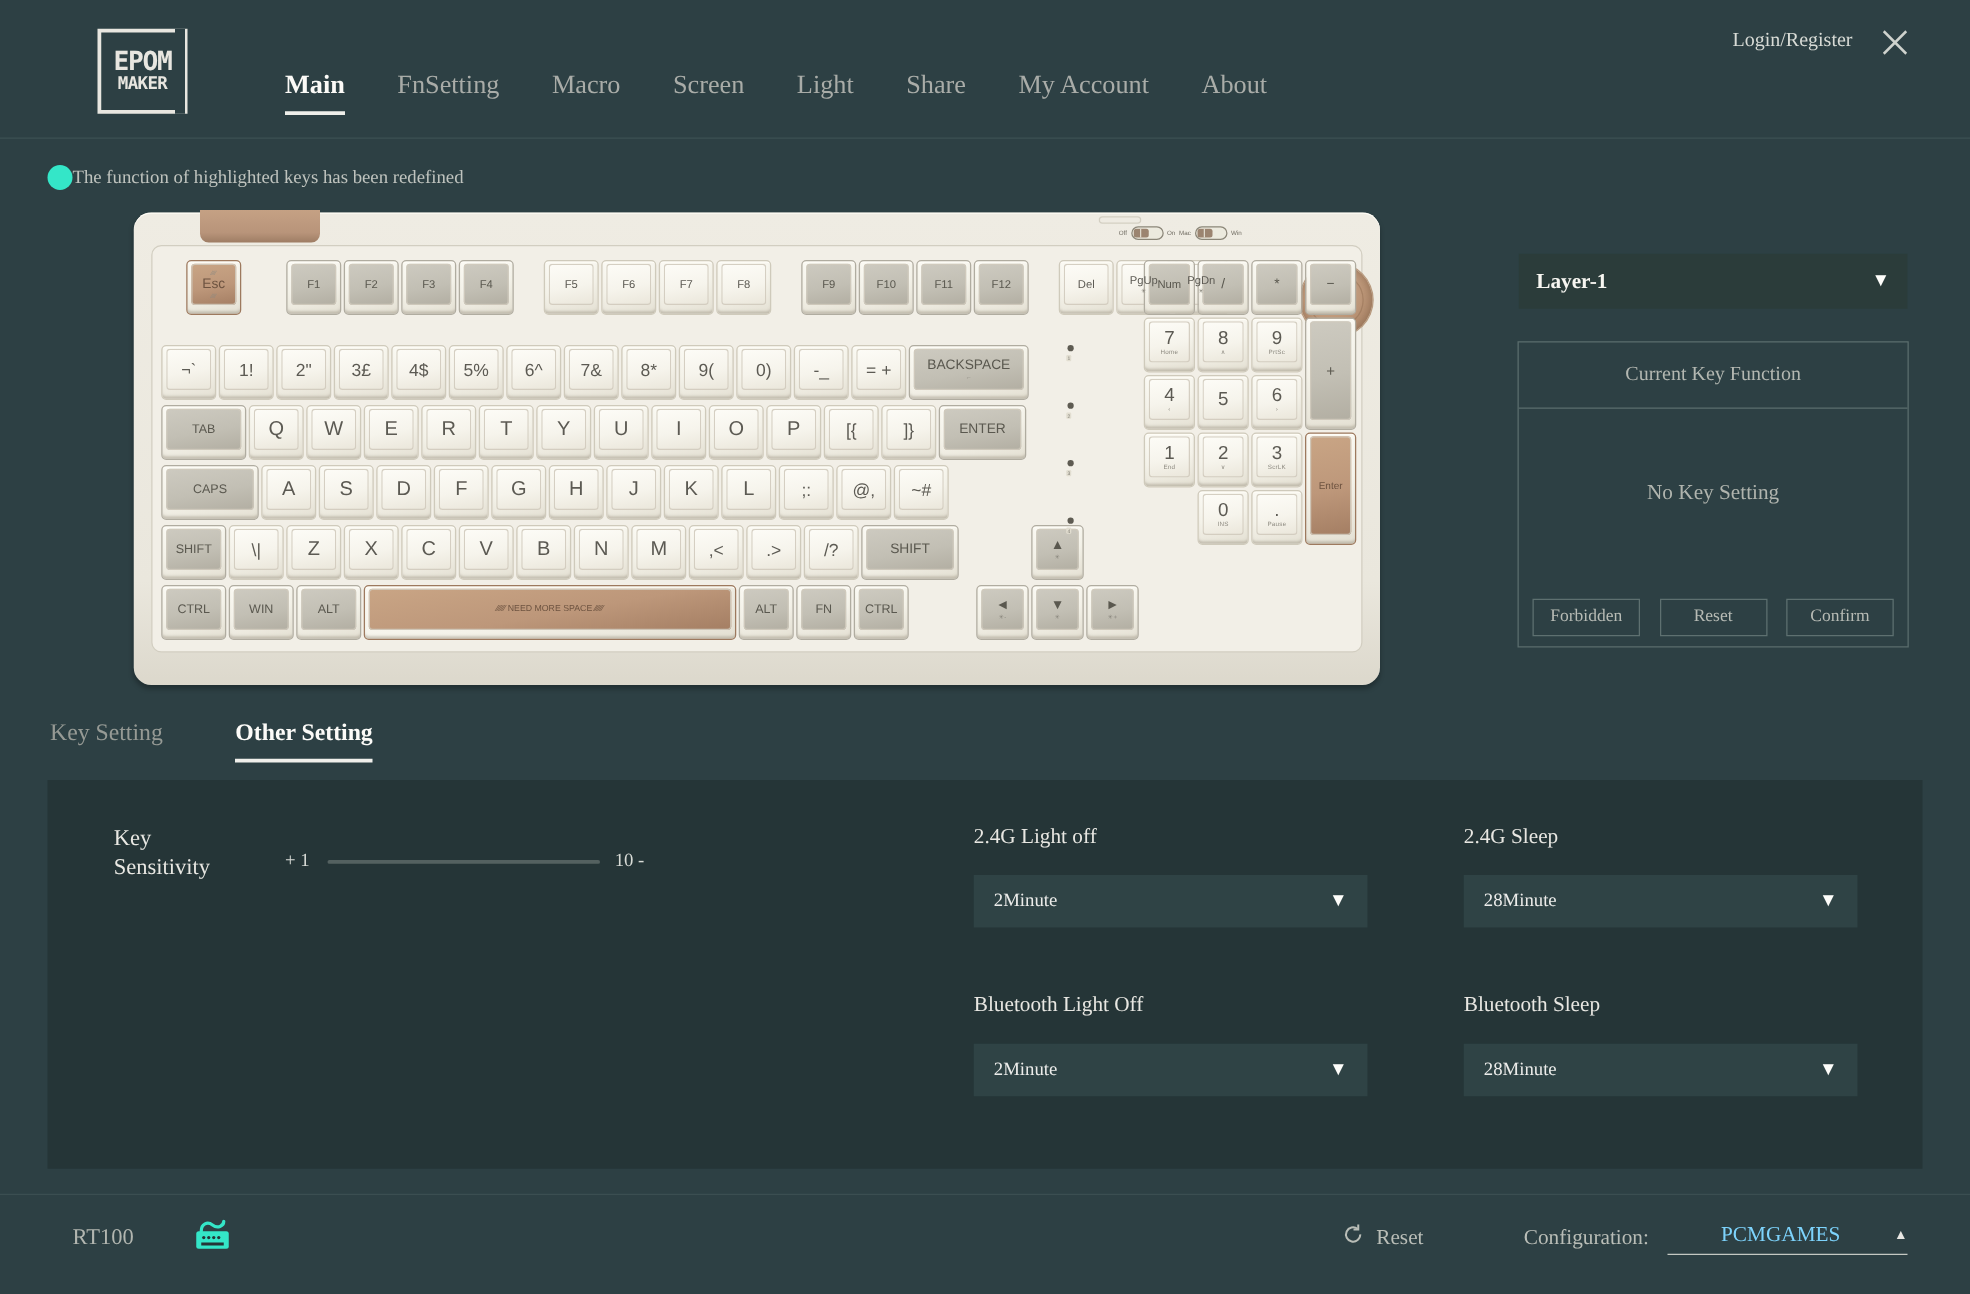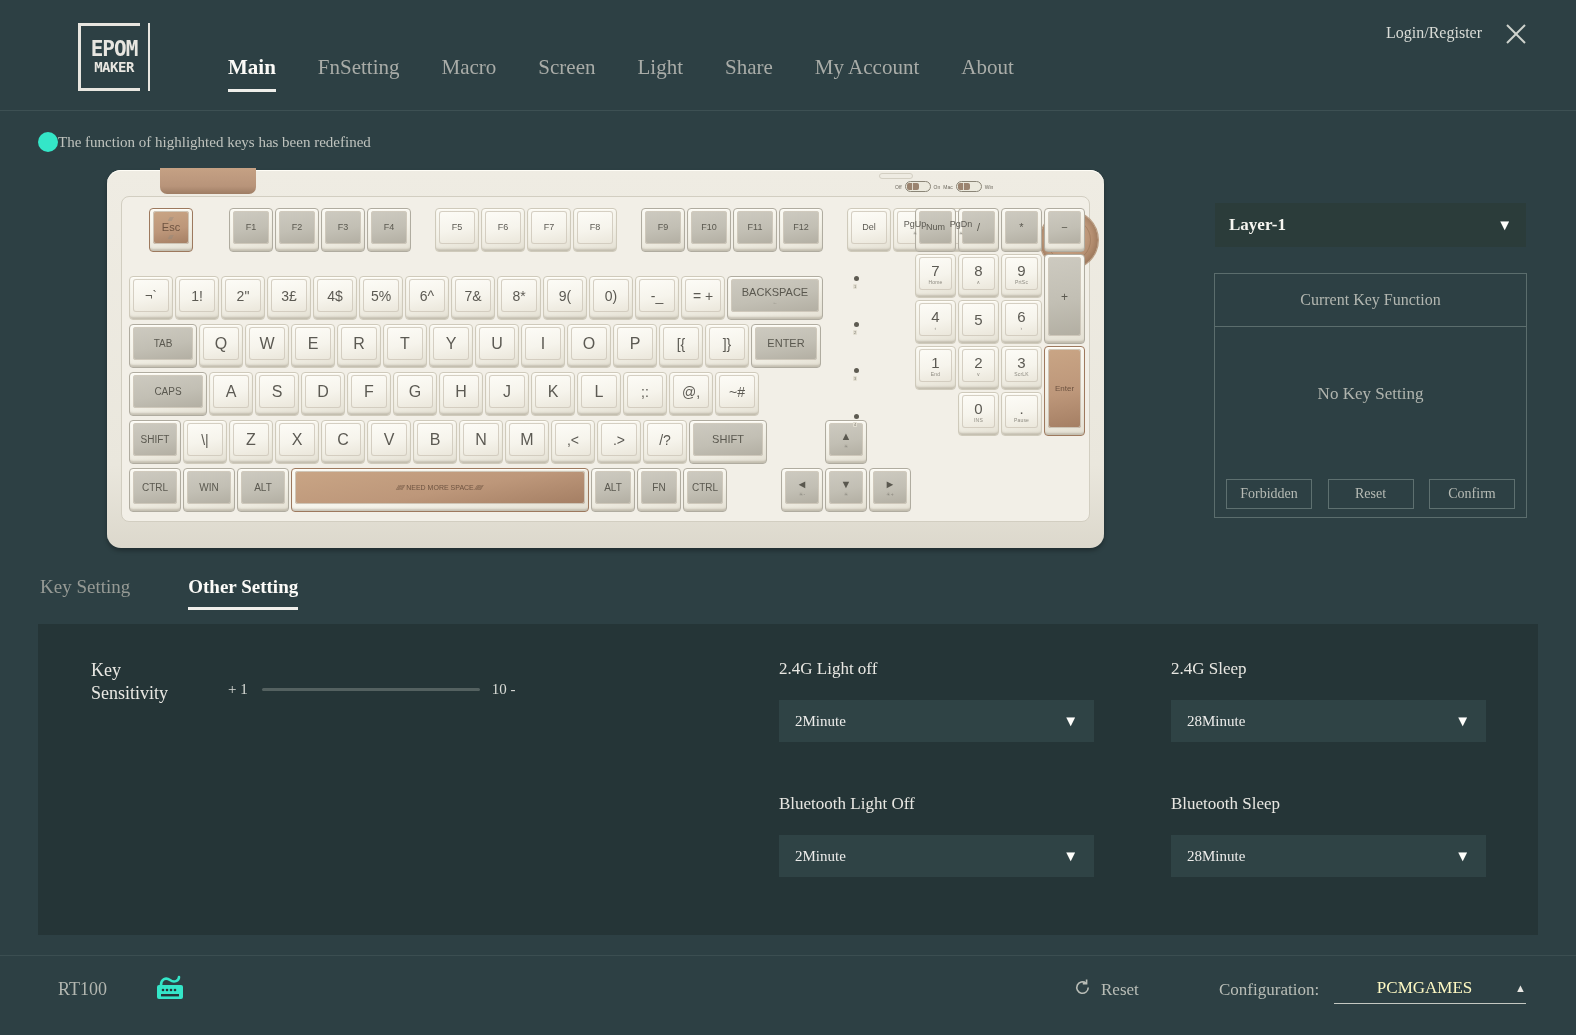--- a/index.html
+++ b/index.html
@@ -403,21 +403,21 @@
     font-size: 17px; color: #b9bdb7;
   }
   .cfg-val {
     position: absolute; left: 1334px; top: 22px;
     width: 192px;
     border-bottom: 1px solid #c4c8c2;
     display: flex; align-items: center;
     padding-bottom: 5px;
     cursor: pointer;
   }
-  .cfg-val .cv { flex:1; text-align:center; font-size: 17px; color: #fef9c3; }
+  .cfg-val .cv { flex:1; text-align:center; font-size: 17px; color: #7dd3fc; }
   .cfg-val .up { font-size: 11px; color: #e8e7e3; }
 </style>
 </head>
 <body>
 
 <div class="topbar">
   <div class="logo">
     <div class="l1">EPOM</div>
     <div class="l2">MAKER</div>
   </div>

